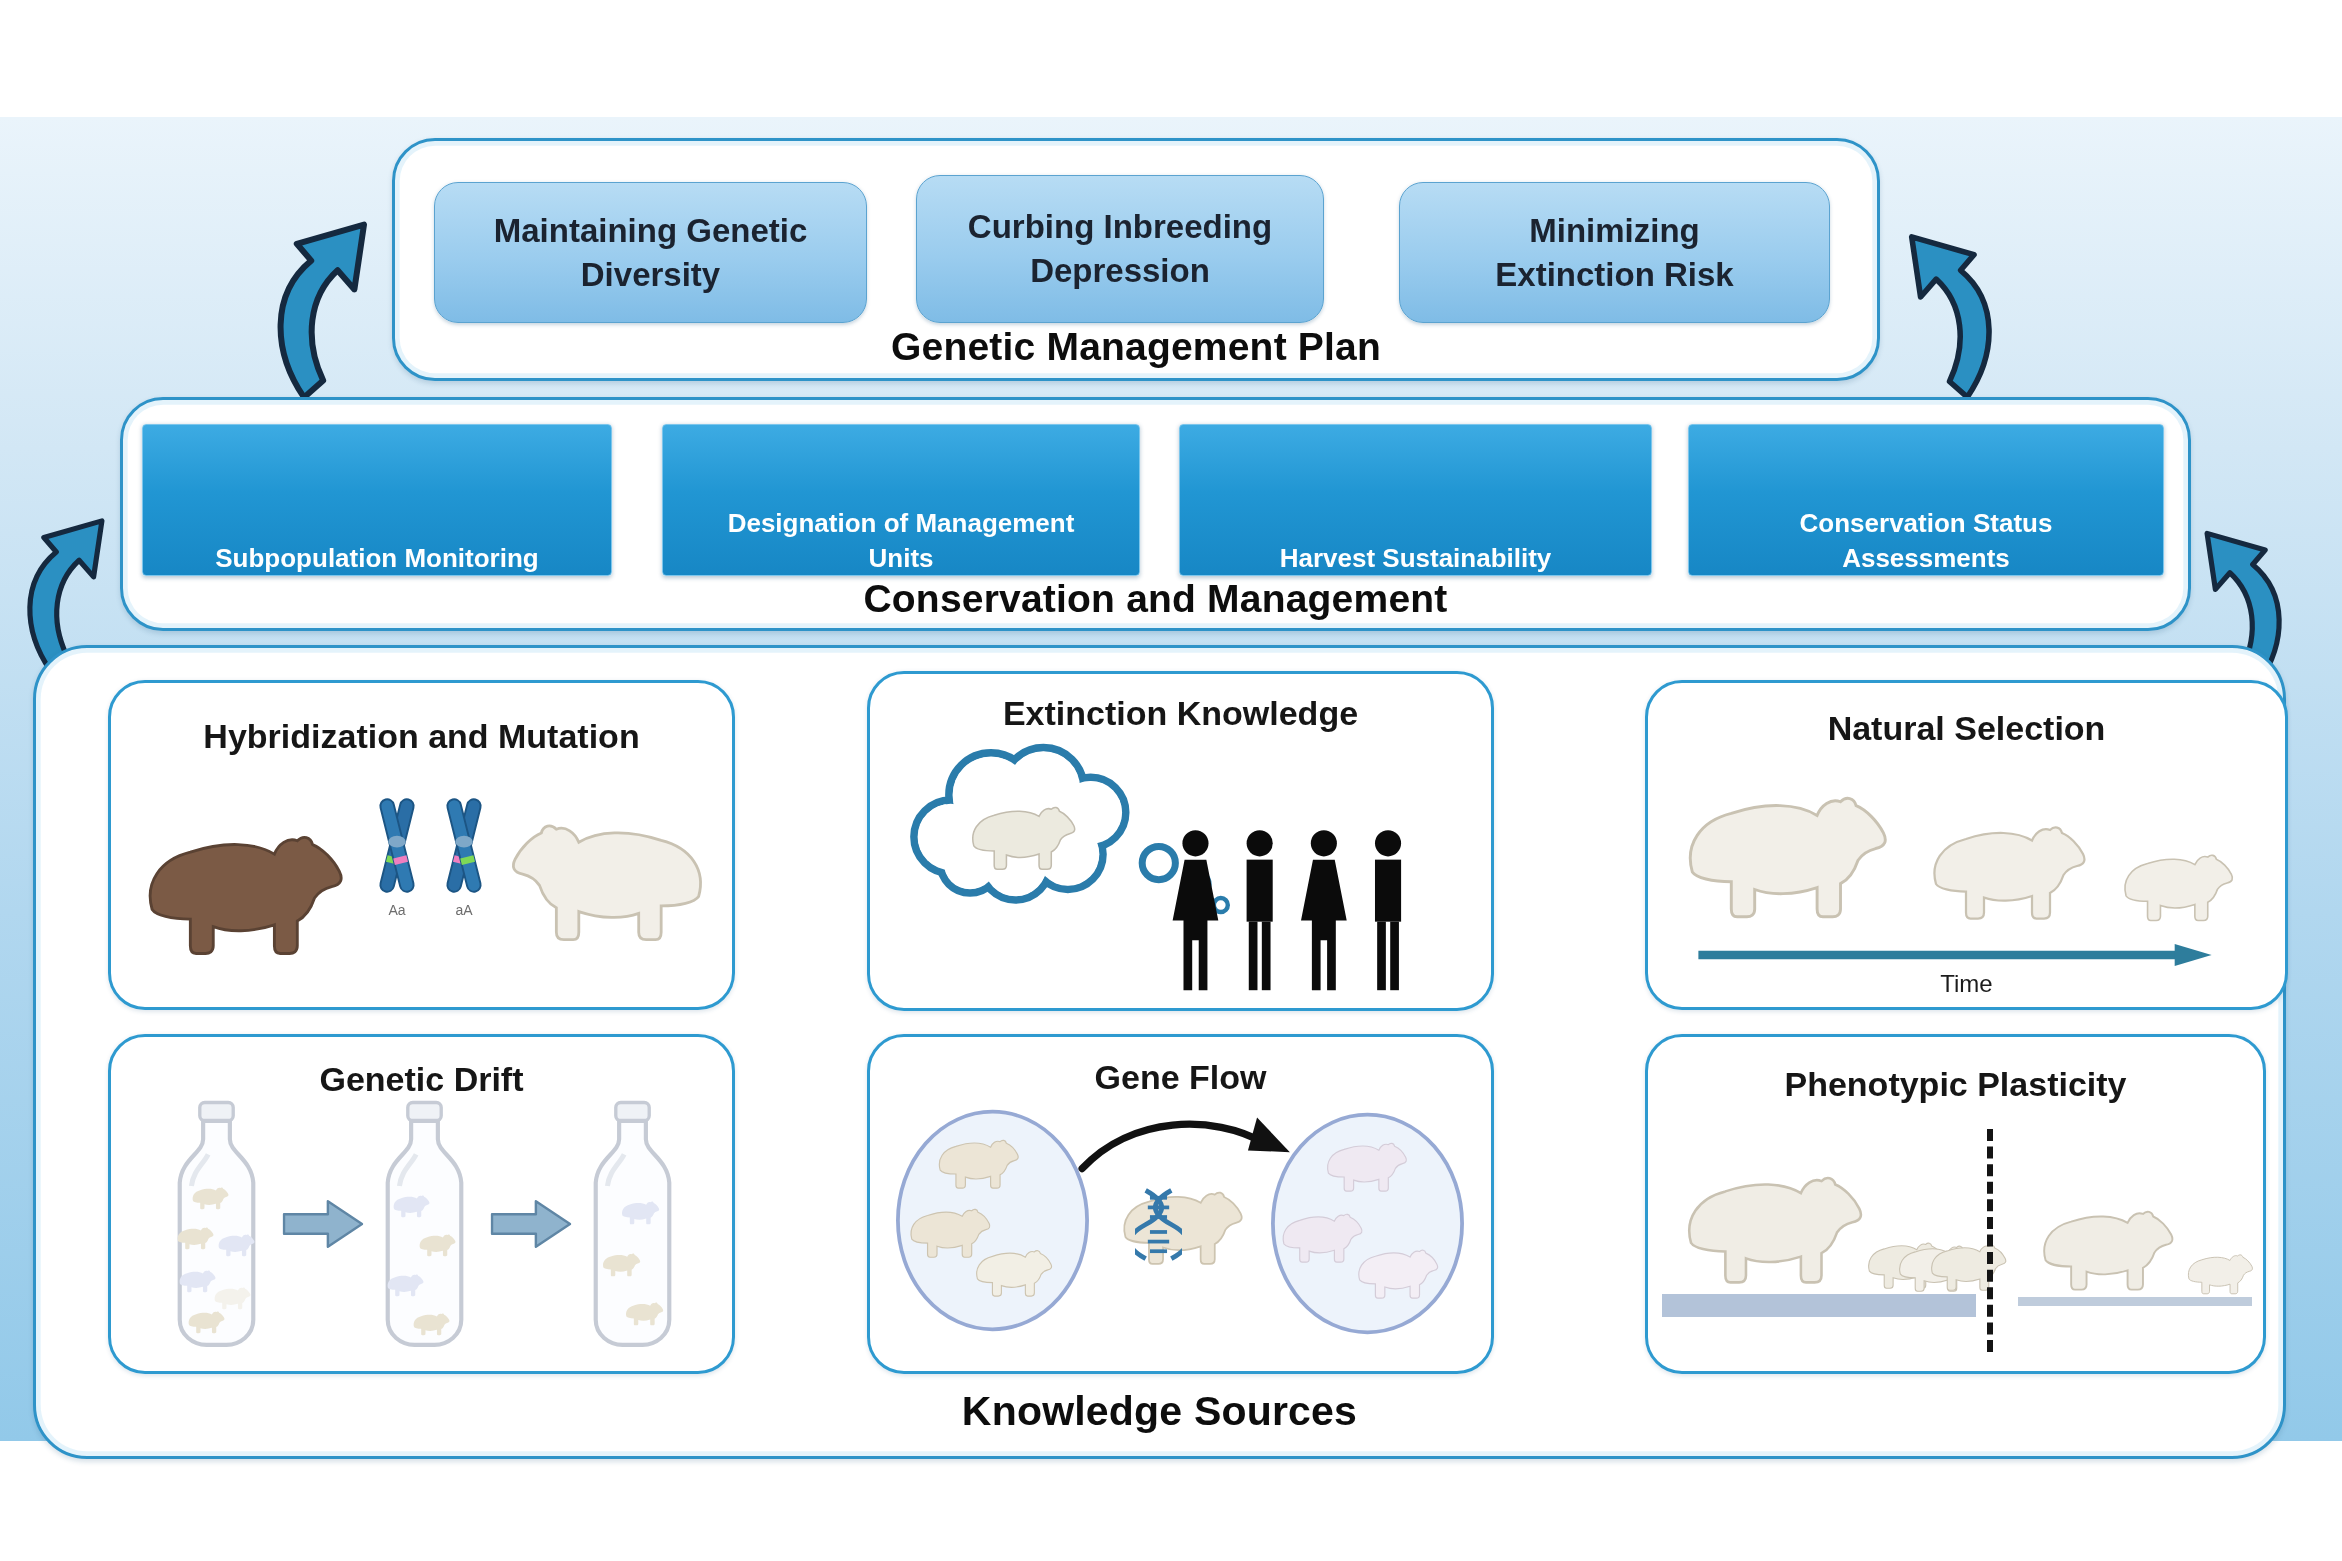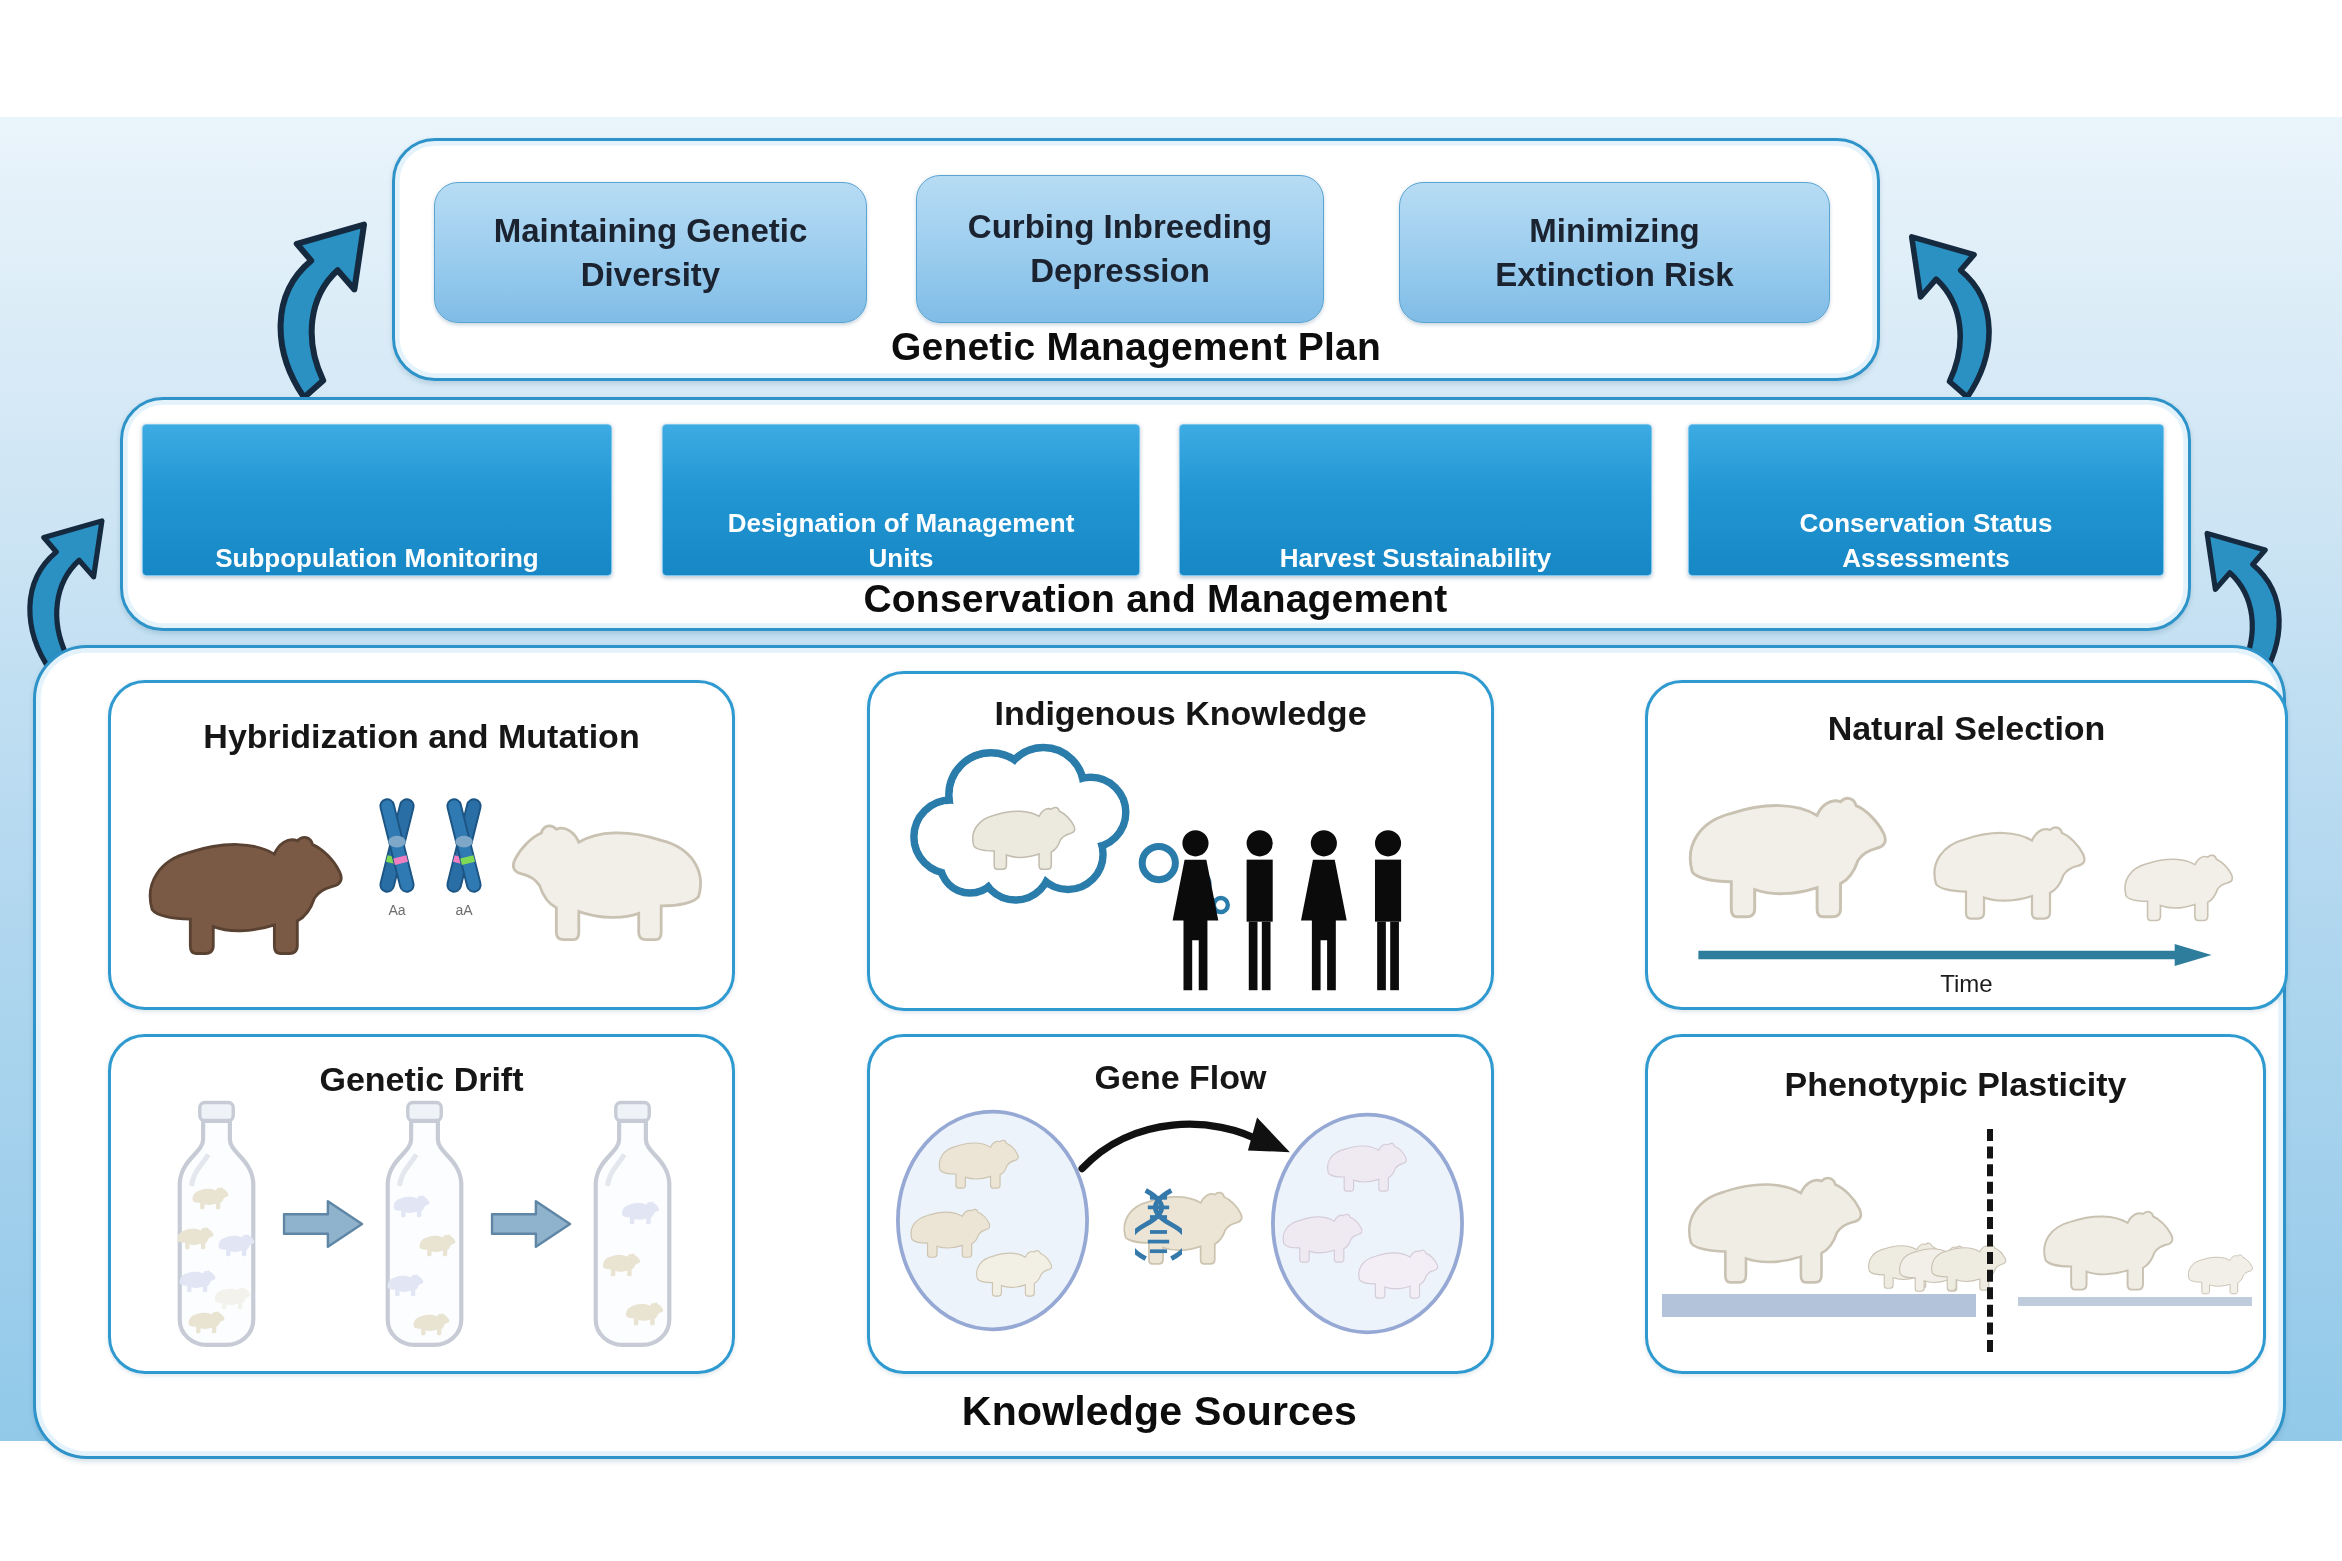--- a/index.html
+++ b/index.html
@@ -144,21 +144,21 @@
         <ellipse cx="32" cy="48" rx="9" ry="6" fill="#7fa8c8"></ellipse>
       </svg>
       <div class="chromo-label" style="left:255px;top:219px;width:62px;">Aa</div>
       <div class="chromo-label" style="left:322px;top:219px;width:62px;">aA</div>
       <svg class="bear-svg" style="left:389px;top:120px;width:225px;height:146px;color:#f2efe8;stroke:#c9c2b2;stroke-width:1.5;transform:scaleX(-1)" viewBox="0 0 120 78">
           <use href="#bear"></use>
         </svg>
     </div>
 
     <div class="card" style="left:831px;top:22.5px;width:621px;height:334px;">
-      <div class="card-title" style="top:20.6px;">Indigenous Knowledge</div>
+      <div class="card-title" style="top:20.6px;">Extinction Knowledge</div>
       <svg class="abs" style="left:26px;top:58px;width:377px;height:201px" viewBox="0 0 430 230">
         <g fill="#ffffff" stroke="#2a7cab" stroke-width="9">
           <circle cx="62" cy="120" r="42"></circle>
             <circle cx="108" cy="72" r="48"></circle>
           <circle cx="168" cy="64" r="46"></circle>
             <circle cx="222" cy="92" r="40"></circle>
           <circle cx="196" cy="140" r="40"></circle>
             <circle cx="136" cy="152" r="40"></circle>
           <circle cx="84" cy="150" r="34"></circle>
         </g>

